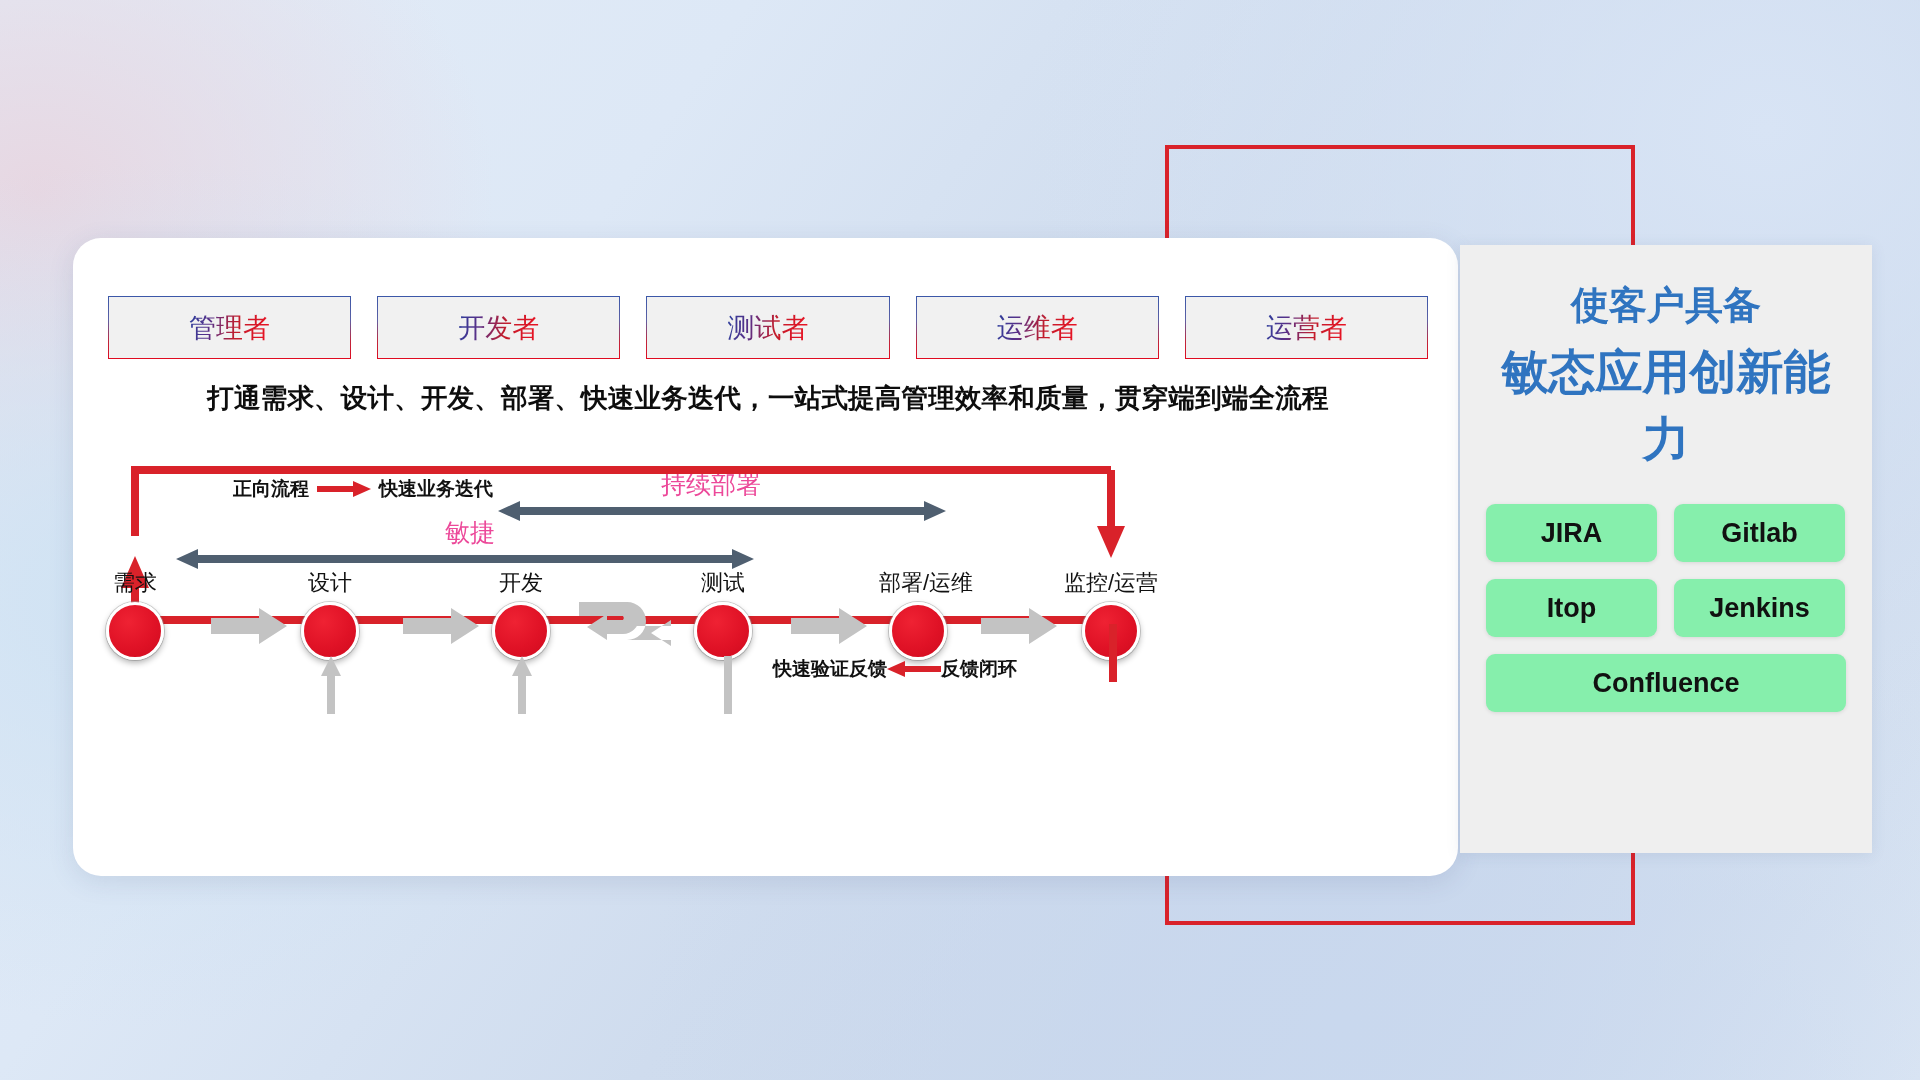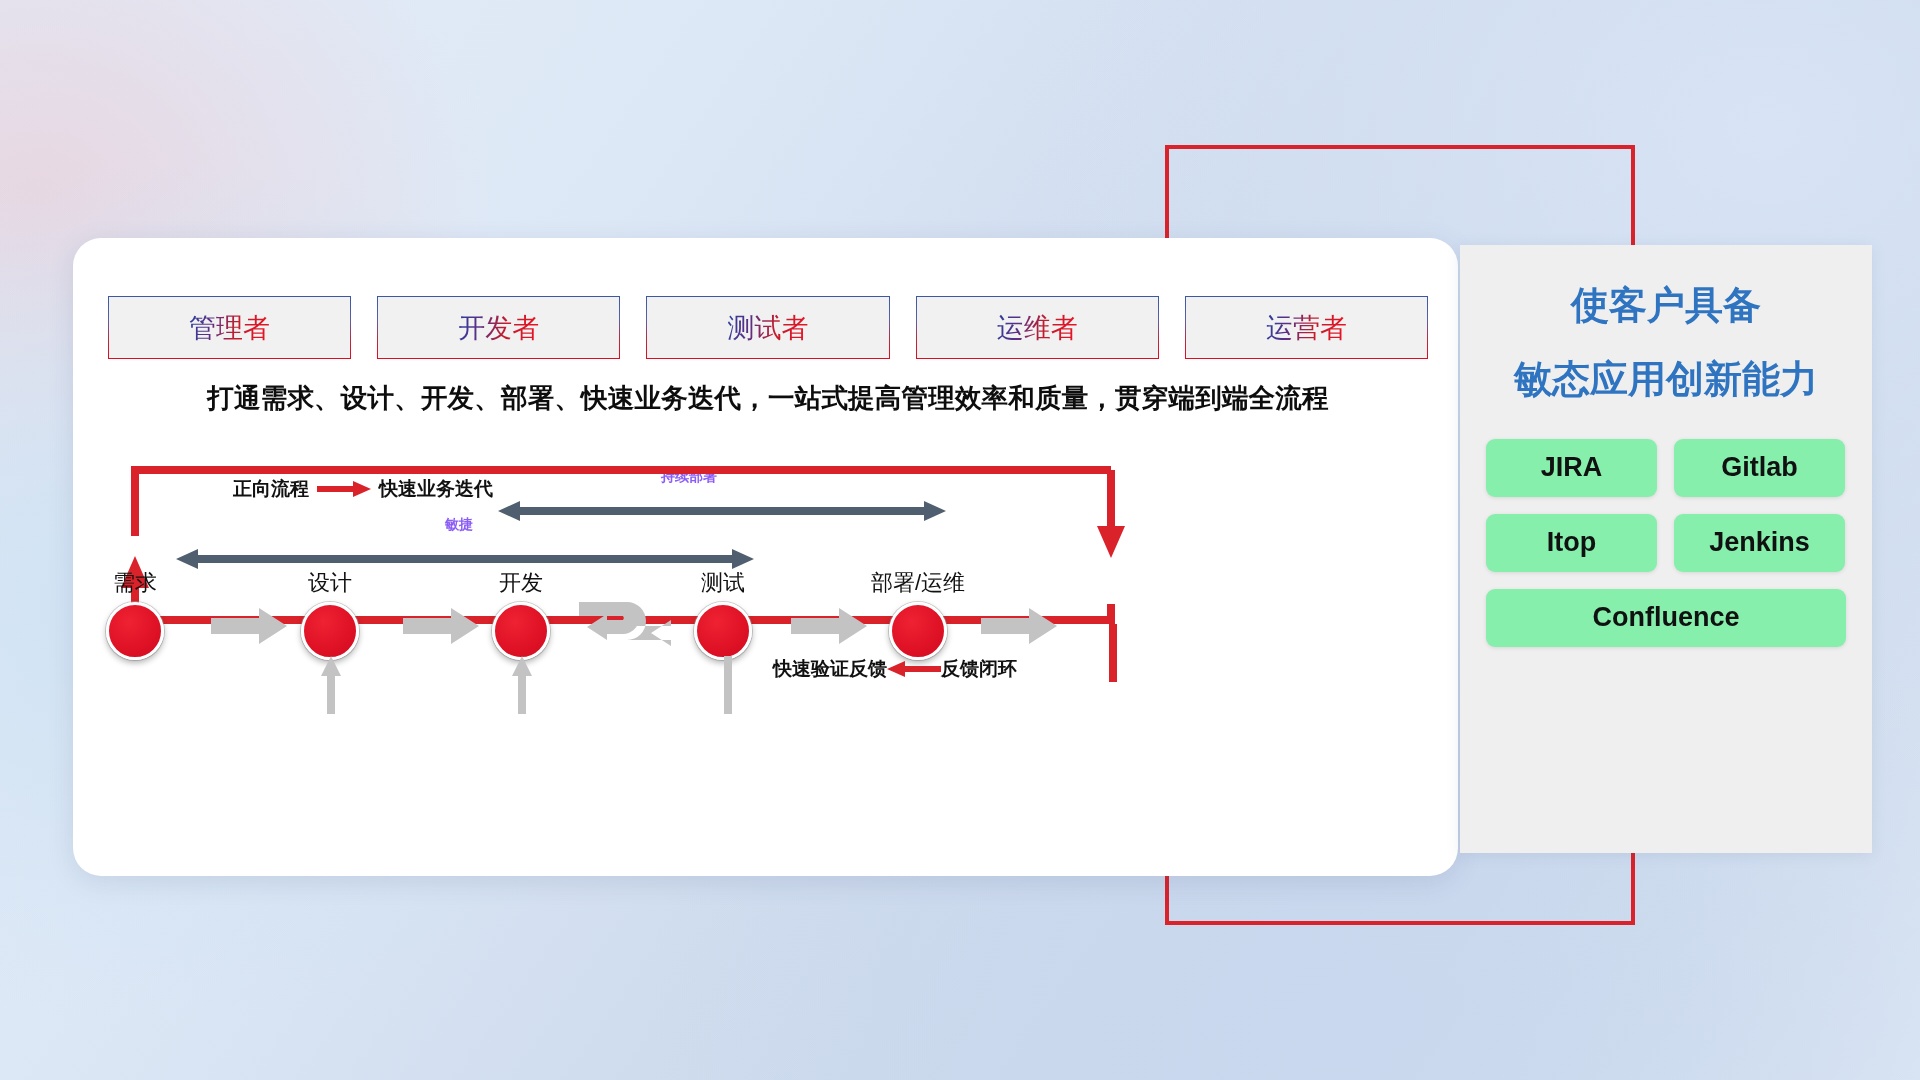--- a/index.html
+++ b/index.html
@@ -85,21 +85,21 @@
     position: absolute;
     left: 160px; top: 208px;
     display: flex; align-items: center; gap: 8px; margin-top: 30px;
   }
   .legend-forward .lbl { font-size: 19px; font-weight: bold; color: #111; }
   .arrow-red-right { width: 54px; height: 18px; display: block; }
 
   
   .band-label {
     position: absolute;
-    font-size: 14px; font-weight: bold; color: #8b5cf6;
+    font-size: 25px; font-weight: normal; color: #ec4899;
   }
   .lbl-deploy { left: 588px; top: 230px; }
   .lbl-agile  { left: 372px; top: 278px; }
 
   .dbl-arrow { position: absolute; }
   .dbl-deploy { left: 425px; top: 262px; width: 448px; height: 22px; }
   .dbl-agile  { left: 103px; top: 310px; width: 578px; height: 22px; }
 
   
   .loop-svg {
@@ -150,21 +150,21 @@
     z-index: 4;
     padding: 34px 26px 0 26px;
   }
   .rp-title {
     text-align: center;
     color: #2f74c0;
     font-weight: bold;
     line-height: 1.42;
   }
   .rp-title .l1 { font-size: 38px; display:block; }
-  .rp-title .l2 { font-size: 38px; display:block; margin-top: 20px; }
+  .rp-title .l2 { font-size: 47px; display:block; margin-top: 6px; }
 
   .tools {
     margin-top: 32px;
     display: flex; flex-wrap: wrap; gap: 17px 17px;
   }
   .tool-chip {
     background: #86efac;
     border-radius: 9px;
     height: 58px;
     display: flex; align-items: center; justify-content: center;
@@ -268,29 +268,33 @@
 
     <div class="node" style="left:595px; top:0;">
       <div class="nlabel">测试</div>
       <div class="dot"></div>
     </div>
 
     <svg class="gray-arrow" style="left:718px; top:38px;" viewBox="0 0 76 40">
       <path d="M0 12 L48 12 L48 2 L76 20 L48 38 L48 28 L0 28 Z" fill="#c3c3c3"></path>
     </svg>
 
-    <div class="node" style="left:790px; top:0;">
+    <div class="node" style="left:790px; top:0;text-align:right;">
       <div class="nlabel">部署/运维</div>
       <div class="dot"></div>
     </div>
 
     <svg class="gray-arrow" style="left:908px; top:38px;" viewBox="0 0 76 40">
       <path d="M0 12 L48 12 L48 2 L76 20 L48 38 L48 28 L0 28 Z" fill="#c3c3c3"></path>
     </svg>
 
+    <div class="node" style="left:983px; top:0;">
+      <div class="nlabel">监控/运营</div>
+      <div class="dot"></div>
+    </div>
 
     <svg class="up-arrow" style="left:247px; top:88px;" viewBox="0 0 22 58">
       <path d="M11 0 L21 20 L15 20 L15 58 L7 58 L7 20 L1 20 Z" fill="#c3c3c3"></path>
     </svg>
     <svg class="up-arrow" style="left:438px; top:88px;" viewBox="0 0 22 58">
       <path d="M11 0 L21 20 L15 20 L15 58 L7 58 L7 20 L1 20 Z" fill="#c3c3c3"></path>
     </svg>
 
     <svg class="up-arrow" style="left:644px; top:88px;" viewBox="0 0 22 58">
       <path d="M7 0 L15 0 L15 58 L7 58 Z" fill="#c3c3c3"></path>

